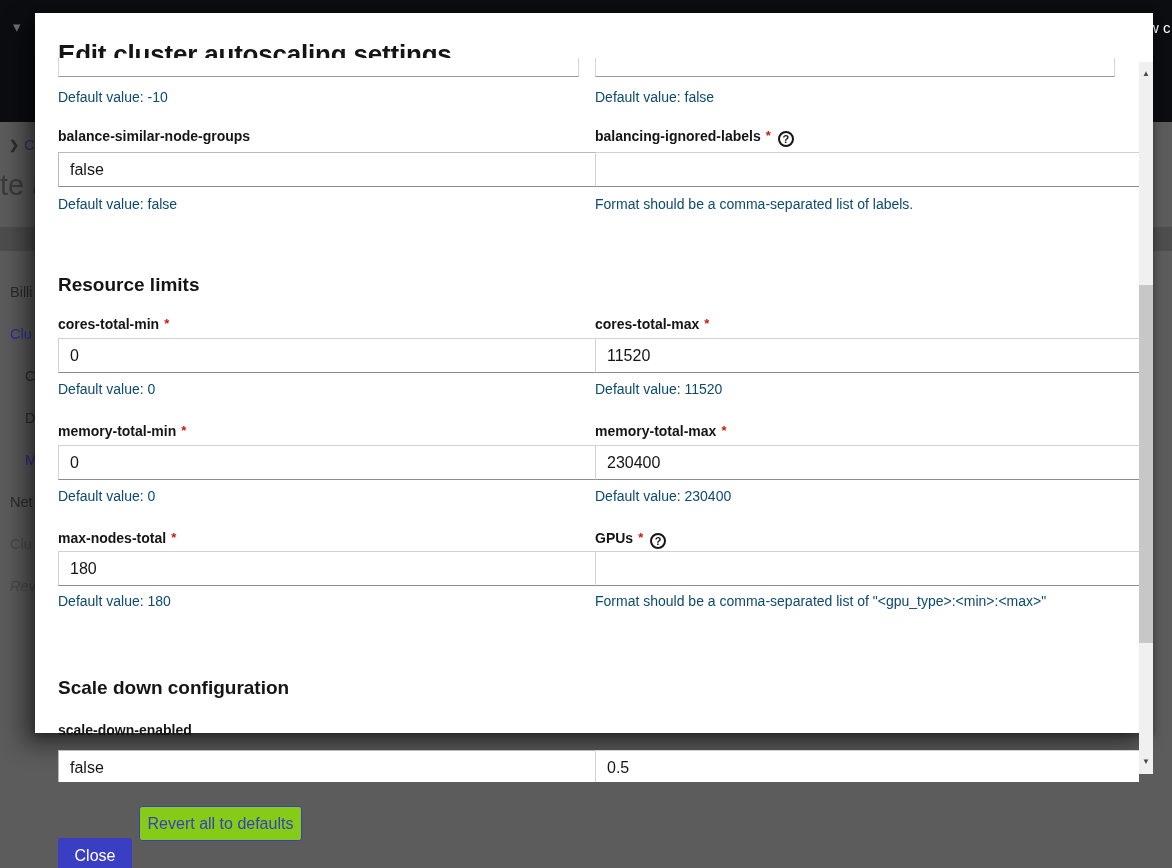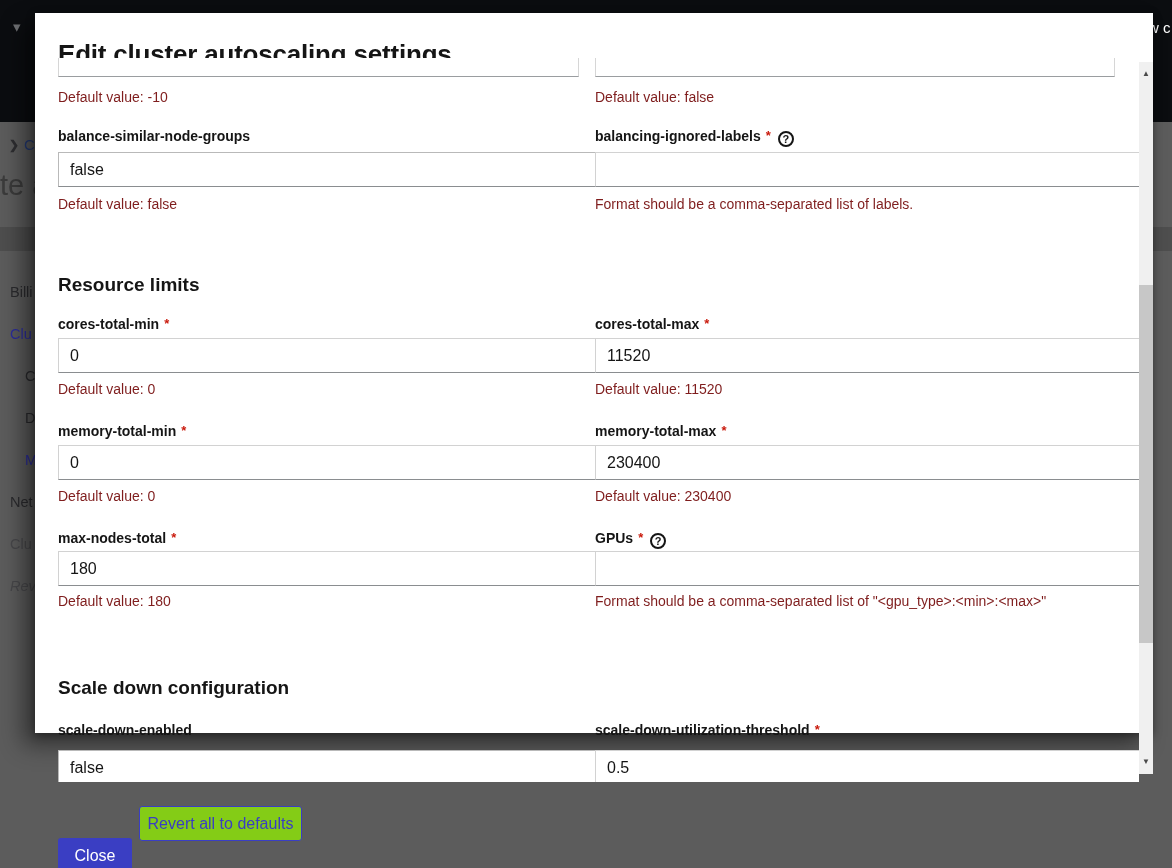--- a/index.html
+++ b/index.html
@@ -43,21 +43,21 @@
   .col-r { left: 560px; width: 520px; }
 
   .f-label { font-size: 14px; font-weight: 700; color: #151515; white-space: nowrap; }
   .req { color: #c9190b; font-size: 13px; font-weight: 700; margin-left: 5px; vertical-align: 1px; }
   .help-icon {
     display: inline-block; width: 16px; height: 16px; margin-left: 7px;
     border: 2px solid #151515; border-radius: 50%;
     font-size: 11px; font-weight: 700; line-height: 12px; text-align: center;
     color: #151515; vertical-align: -2px; background: #fff;
   }
-  .helper { font-size: 14px; color: #7f1d1d; white-space: nowrap; }
+  .helper { font-size: 14px; color: #0c4a6e; white-space: nowrap; }
 
   .pf-input {
     height: 35px; width: 100%;
     border: 1px solid #d2d2d2; border-bottom: 1px solid #8a8d90;
     padding: 0 11px; font-size: 16px; color: #151515;
     font-family: "Liberation Sans", sans-serif; background: #fff; outline: none;
   }
   .pf-select {
     height: 35px; width: 100%;
     border: 1px solid #b9b9b9; border-bottom: 1px solid #8a8d90;
@@ -164,23 +164,20 @@
     <input class="abs col-l pf-input" style="top: 493px;" value="180">
     <input class="abs col-r pf-input" style="top: 493px;" value="">
     <div class="abs col-l helper" style="top:535px;">Default value: 180</div>
     <div class="abs col-r helper" style="top:535px;">Format should be a comma-separated list of "&lt;gpu_type&gt;:&lt;min&gt;:&lt;max&gt;"</div>
 
     <h2 class="abs col-l section-title" style="top:619px;">Scale down configuration</h2>
 
     <div class="abs col-l f-label" style="top:664px;">
       <span>scale-down-enabled</span>
     </div>
-    <div class="abs col-r f-label" style="top:664px;">
-      <span>scale-down-utilization-threshold</span><span class="req">*</span>
-    </div>
     <div class="abs col-l pf-select" style="top:692px; height:36px;" role="button">
       <span>false</span>
 
     </div>
     <input class="abs col-r pf-input" style="top: 692px; height: 36px;" value="0.5">
   </div>
 
   <div class="abs sb-track">
     <span class="sb-arrow" style="top:5px;">▲</span>
     <div class="sb-thumb"></div>

